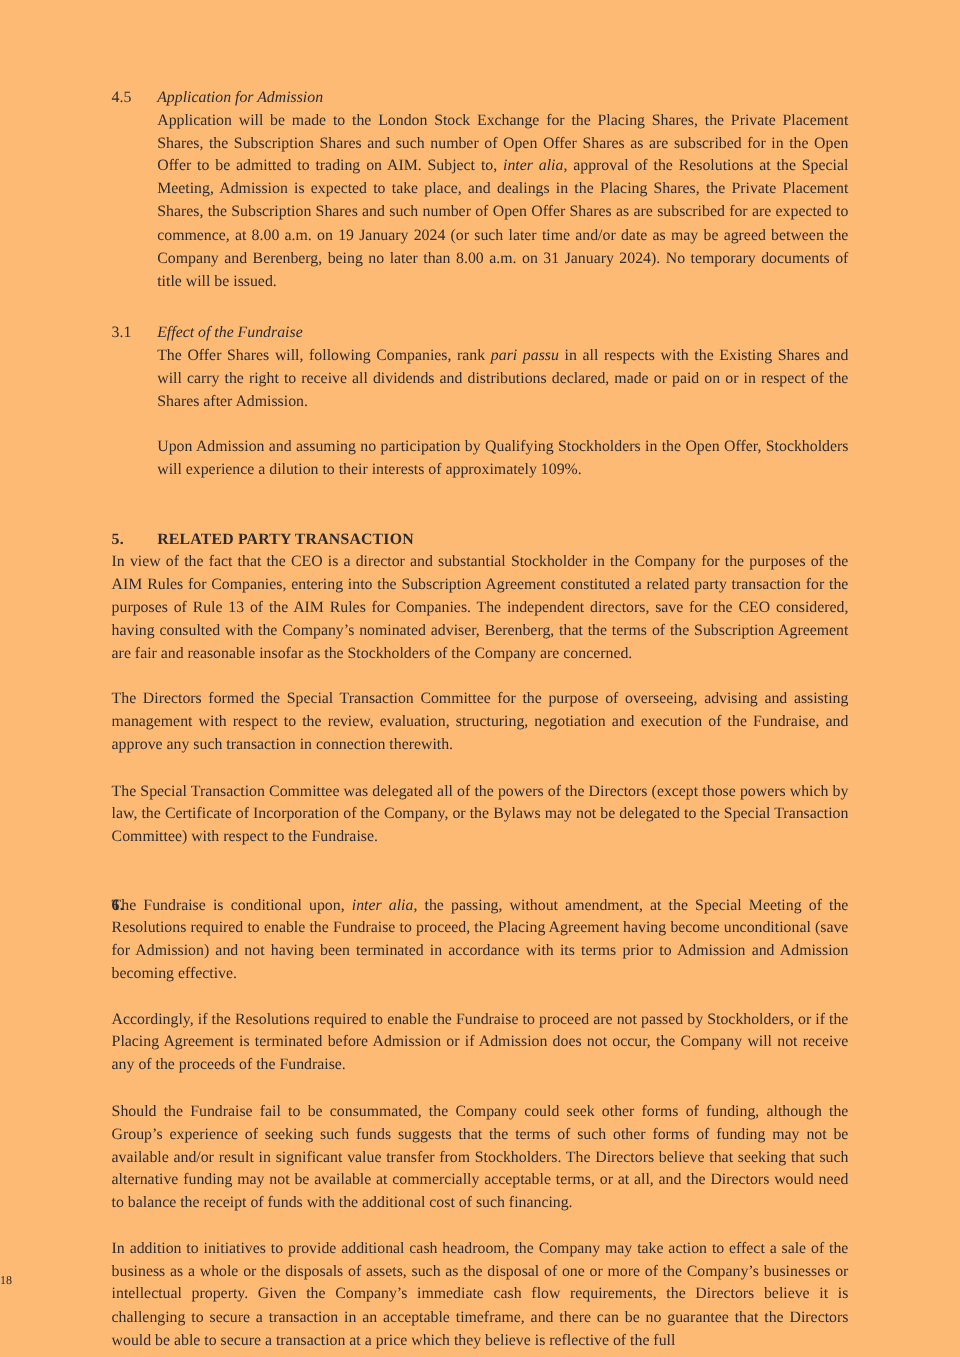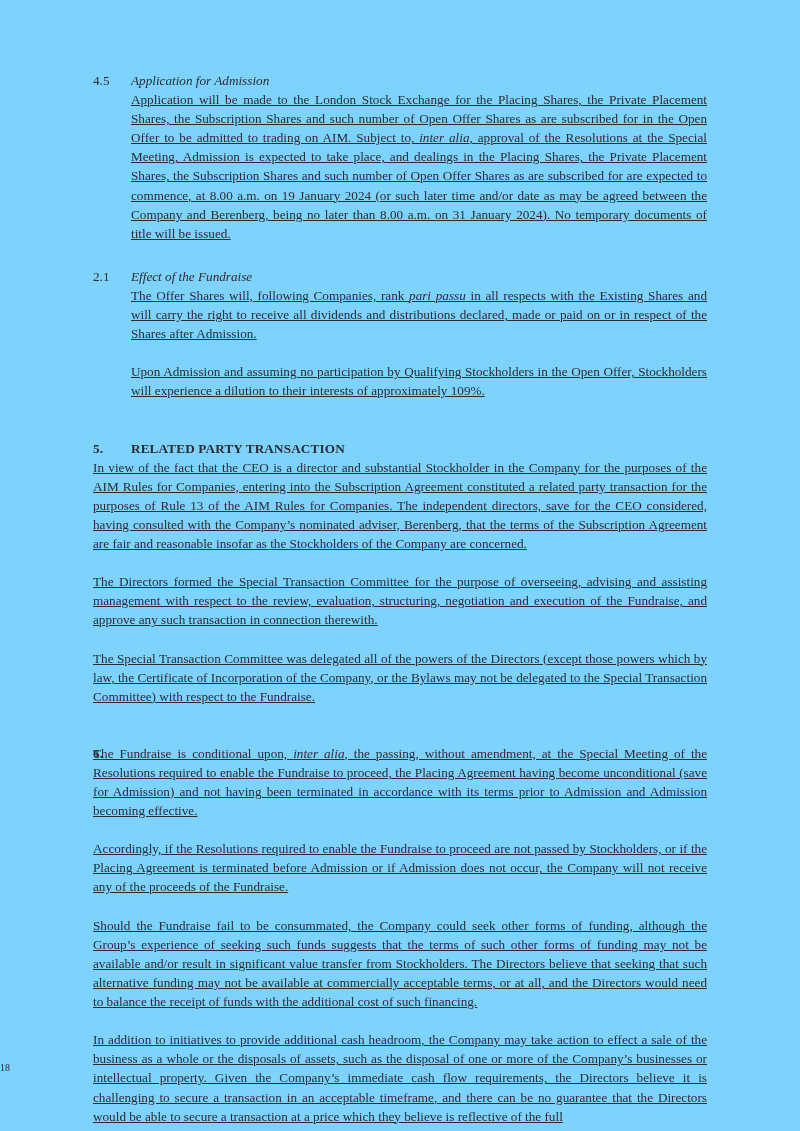--- a/index.html
+++ b/index.html
@@ -4,21 +4,21 @@
 <style>
   html, body {
     margin: 0;
     padding: 0;
     background: #ffffff;
   }
   .page {
     position: relative;
     width: 800px;
     height: 1131px;
-    background: #7dd3fc;
+    background: #fdba74;
     font-family: "Liberation Serif", "DejaVu Serif", serif;
     color: #2b2b33;
     box-sizing: border-box;
     overflow: hidden;
   }
   .content {
     position: absolute;
     left: 93px;
     top: 71px;
     width: 614px;
@@ -64,21 +64,20 @@
   }
 
   
   p.para {
     margin: 0;
     font-size: 13.2px;
     line-height: 19.1px;
     text-align: justify;
     text-justify: inter-word;
     hyphens: none;
-    text-decoration: underline;
   }
   .indented {
     padding-left: 38px;
   }
   .gap-sm { height: 19.1px; }
   .gap-md { height: 24px; }
   .gap-xl { height: 38px; }
 
   em { font-style: italic; }
 
@@ -102,21 +101,21 @@
 
     <div class="clause">
       <span class="clause-num">4.5</span>
       <div class="clause-title">Application for Admission</div>
     </div>
     <p class="para indented"><span>Application will be made to the London Stock Exchange for the Placing Shares, the Private Placement Shares, the Subscription Shares and such number of Open Offer Shares as are subscribed for in the Open Offer to be admitted to trading on AIM. Subject to, </span><em>inter alia</em><span>, approval of the Resolutions at the Special Meeting, Admission is expected to take place, and dealings in the Placing Shares, the Private Placement Shares, the Subscription Shares and such number of Open Offer Shares as are subscribed for are expected to commence, at 8.00 a.m. on 19 January 2024 (or such later time and/or date as may be agreed between the Company and Berenberg, being no later than 8.00 a.m. on 31 January 2024). No temporary documents of title will be issued.</span></p>
 
     <div class="gap-md"></div>
 
     <div class="clause">
-      <span class="clause-num">2.1</span>
+      <span class="clause-num">3.1</span>
       <div class="clause-title">Effect of the Fundraise</div>
     </div>
     <p class="para indented"><span>The Offer Shares will, following Companies, rank </span><em>pari passu</em><span> in all respects with the Existing Shares and will carry the right to receive all dividends and distributions declared, made or paid on or in respect of the Shares after Admission.</span></p>
 
     <div class="gap-sm"></div>
 
     <p class="para indented">Upon Admission and assuming no participation by Qualifying Stockholders in the Open Offer, Stockholders will experience a dilution to their interests of approximately 109%.</p>
 
     <div class="gap-xl"></div>
 

